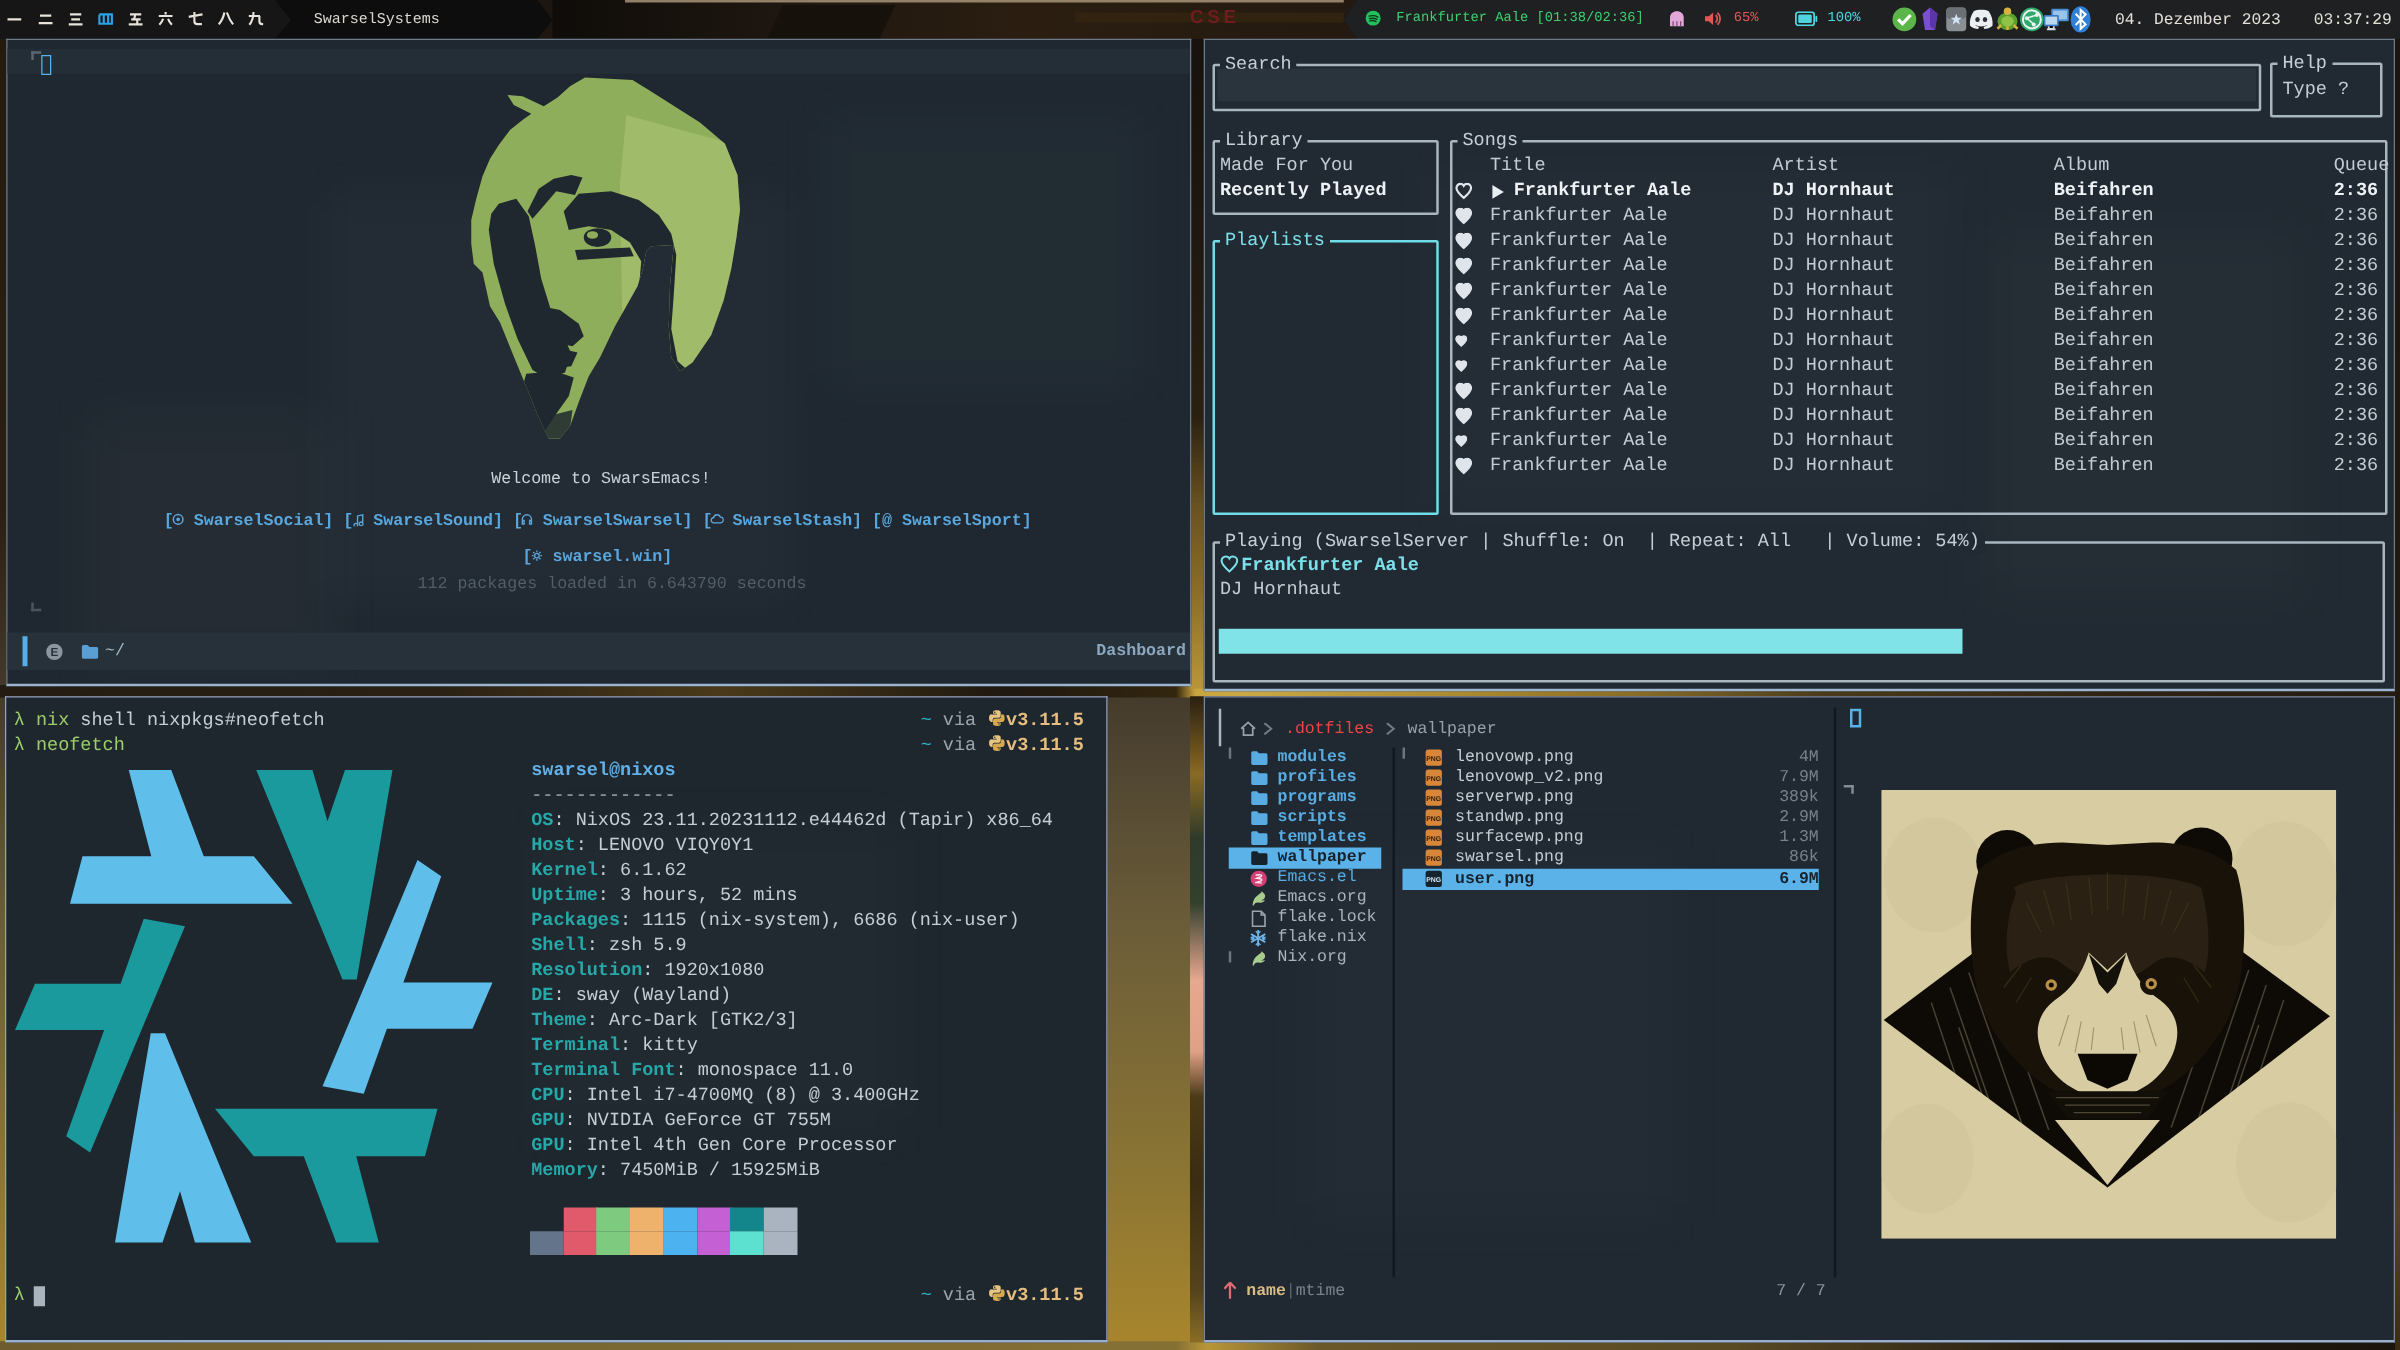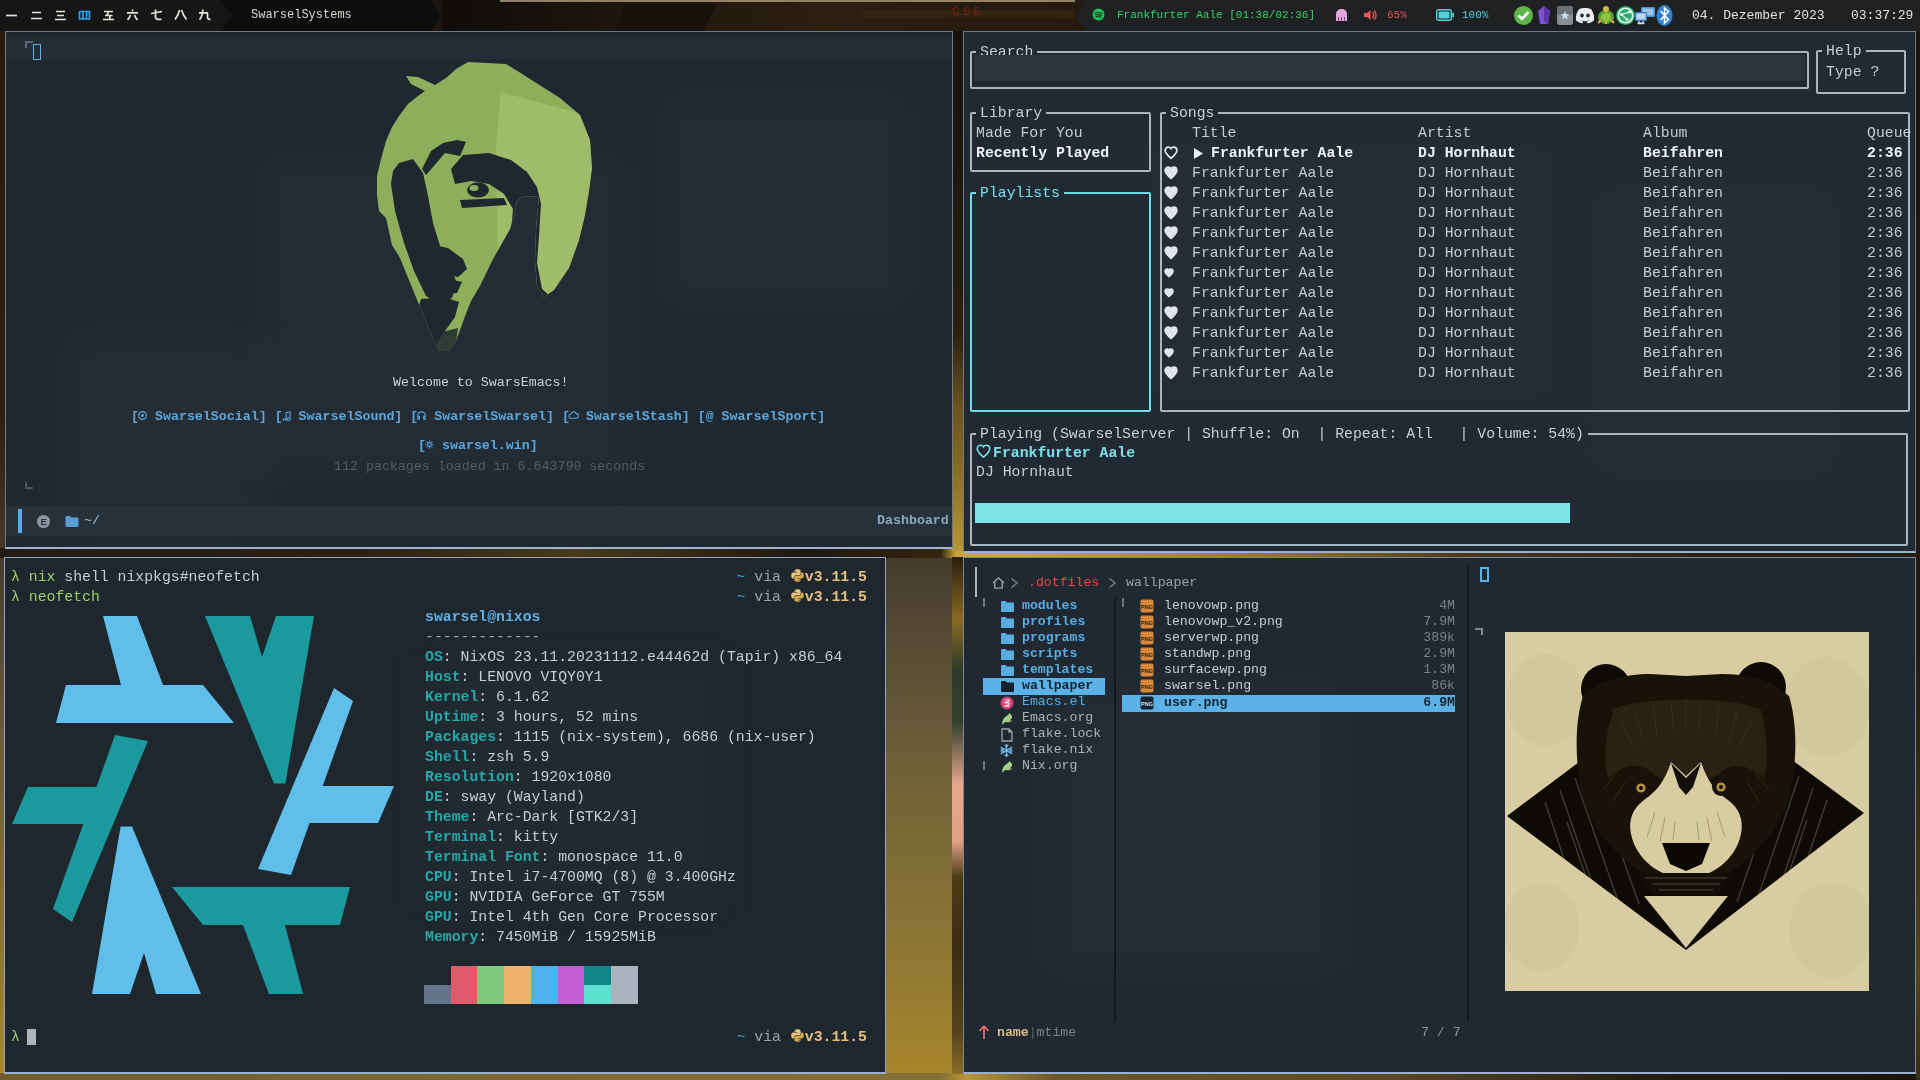--- a/index.html
+++ b/index.html
@@ -67,21 +67,21 @@
     <div id="gapB"></div>
     <div id="gapV"></div>
     <div id="gapV2"></div>
     <div class="abs" style="right:0;top:0;width:4px;height:1080px;background:linear-gradient(180deg,#1c140e,#241a10 60%,#54431c 90%,#3a2c14)"></div>
 <div id="bar">
   <div id="barL"></div>
       <div class="abs" style="left:442px;top:0;width:633px;height:31px;background:linear-gradient(90deg,#0f0c09,#1f1710 30%,#2b1e11 60%,#241a10 100%);"></div>
 <div class="abs" style="left:500px;top:0;width:575px;height:2px;background:#b9a585;opacity:0.75;"></div>
 <div class="abs" style="left:620px;top:4px;width:90px;height:27px;background:#17110b;transform:skewX(-25deg);"></div>
 <div class="abs" style="left:860px;top:10px;width:215px;height:8px;background:#31230f;"></div>
-<div class="abs" style="left:952px;top:5px;width:46px;height:20px;color:#6e1c1c;font-size:11px;font-weight:bold;letter-spacing:3px;font-family:'Liberation Sans',sans-serif;">CSE</div>
+<div class="abs" style="left:952px;top:5px;width:46px;height:20px;color:#6e1c1c;font-size:15px;font-weight:bold;letter-spacing:3px;font-family:'Liberation Sans',sans-serif;">CSE</div>
 <div id="wsseg"></div>
   <div id="ws-nums" class="abs" style="left:0;top:0;height:31px;">
         <svg class="abs" style="left:5.4px;top:8px" width="14" height="14" viewBox="0 0 14 14">
           <g stroke="#e8e4dc" stroke-width="1.7" fill="none" stroke-linecap="butt">
             <path d="M1 7.5 H12"></path>
           </g>
         </svg>
         <svg class="abs" style="left:30.0px;top:8px" width="14" height="14" viewBox="0 0 14 14">
           <g stroke="#e8e4dc" stroke-width="1.7" fill="none" stroke-linecap="butt">
             <path d="M2 4.5 H11 M1 10.5 H12"></path>

